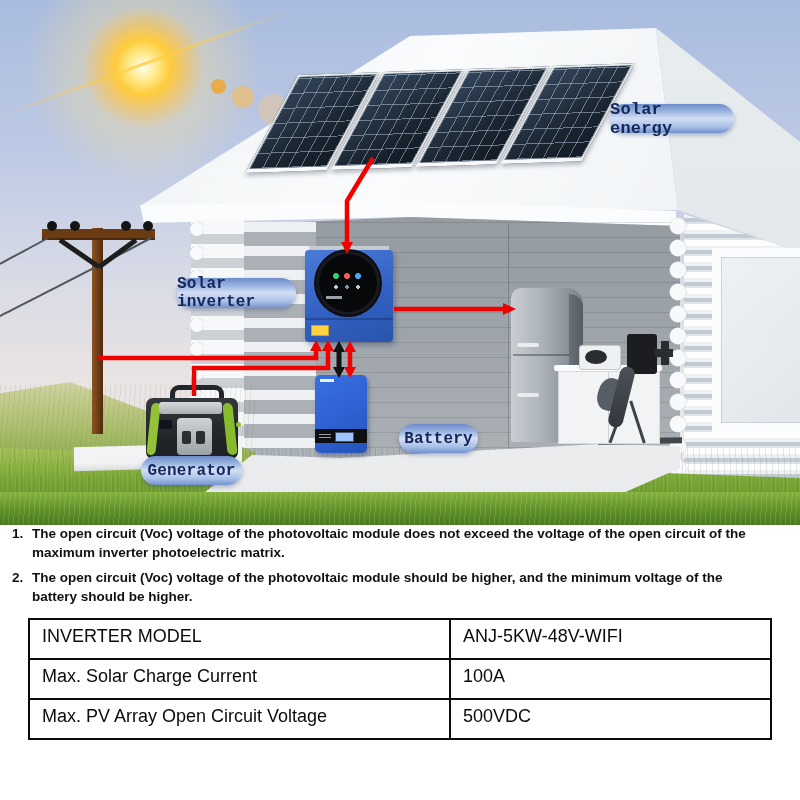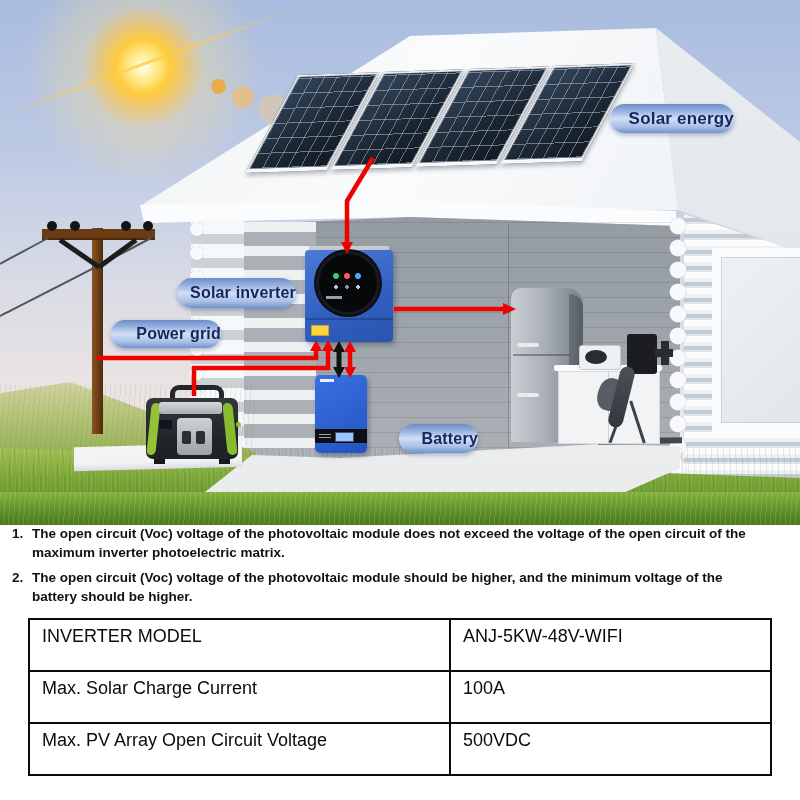--- a/index.html
+++ b/index.html
@@ -155,39 +155,39 @@
   .tv-arm{left:655px;top:349px;width:18px;height:8px;background:#2a2d30;}
   .tv-arm2{left:661px;top:341px;width:8px;height:24px;background:#2a2d30;}
   .vac-body{left:614px;top:366px;width:15px;height:62px;border-radius:8px;background:linear-gradient(#4b5157,#32373c);transform:rotate(14deg);}
   .vac-bag{left:598px;top:378px;width:25px;height:33px;border-radius:45%;background:#575d64;transform:rotate(18deg);}
   .vac-leg1{left:616px;top:400px;width:3px;height:44px;background:#3d4247;transform:rotate(20deg);}
   .vac-leg2{left:636px;top:400px;width:3px;height:44px;background:#3d4247;transform:rotate(-18deg);}
 
   .wires{position:absolute;left:0;top:0;z-index:25;pointer-events:none;}
 
   
-  .pill{position:absolute;z-index:30;display:flex;align-items:center;justify-content:flex-end;
+  .pill{position:absolute;z-index:30;display:flex;align-items:center;justify-content:center;
     border-radius:16px;color:#14265a;font-weight:700;font-size:16px;letter-spacing:.2px;
     background:linear-gradient(180deg,#6d8cc9 0%,#93aedd 22%,#d2def4 50%,#a9c0e8 78%,#7292cc 100%);
-    box-shadow:0 2px 4px rgba(40,60,110,.35);}
+    box-shadow:0 2px 4px rgba(40,60,110,.35);font-family:Liberation Mono, monospace;}
   .pill-solar-energy{left:610px;top:104px;width:124px;height:29px;font-size:17px;}
   .pill-solar-inverter{left:177px;top:278px;width:119px;height:30px;}
   .pill-power-grid{left:111px;top:320px;width:110px;height:28px;}
   .pill-battery{left:399px;top:412px;width:79px;height:29px;margin-top:12px;}
   .pill-generator{left:141px;top:456px;width:101px;height:29px;}
 
   
   .info{position:absolute;left:0;top:525px;width:800px;height:275px;background:#fff;}
   .heading{margin:6px 0 10px 10px;font-size:23px;font-weight:700;color:#000;letter-spacing:-.3px;}
   .note{display:flex;margin:0 10px 7px 12px;font-size:13.5px;font-weight:700;line-height:1.38;color:#111;}
   .note-num{width:20px;flex:none;}
   .note-text{flex:1;max-width:738px;}
   .spec-table{border-collapse:collapse;margin:11px 0 0 28px;width:744px;}
   .spec-table td{border:2px solid #0b0b0b;height:34px;font-size:18px;color:#0b0b0b;
-    padding:0 0 16px 12px;vertical-align:middle;}
+    padding:0 0 4px 12px;vertical-align:middle;}
   .spec-table td.val{width:307px;}
 </style>
 </head>
 <body>
 
 <div class="page">
 
   <div class="scene">
 
     <div class="abs sun-glow"></div>
@@ -314,25 +314,25 @@
       <line x1="394" y1="309" x2="504" y2="309" stroke="#f10000" stroke-width="4.5"></line>
       <polygon points="503,303 503,315 516,309" fill="#f10000"></polygon>
     </svg>
 
     <div class="pill pill-solar-energy">
       <span>Solar energy</span>
     </div>
     <div class="pill pill-solar-inverter">
       <span>Solar inverter</span>
     </div>
-    <div class="pill pill-power-grid">
-      <span>Power grid</span>
-    </div>
     <div class="pill pill-battery">
       <span>Battery</span>
+    </div>
+    <div class="pill pill-generator">
+      <span>Generator</span>
     </div>
   </div>
 
   <div class="info">
 
     <div class="note">
       <span class="note-num">1.</span>
       <span class="note-text">The open circuit (Voc) voltage of the photovoltaic module does not exceed the voltage of the open circuit of the maximum inverter photoelectric matrix.</span>
     </div>
     <div class="note">

